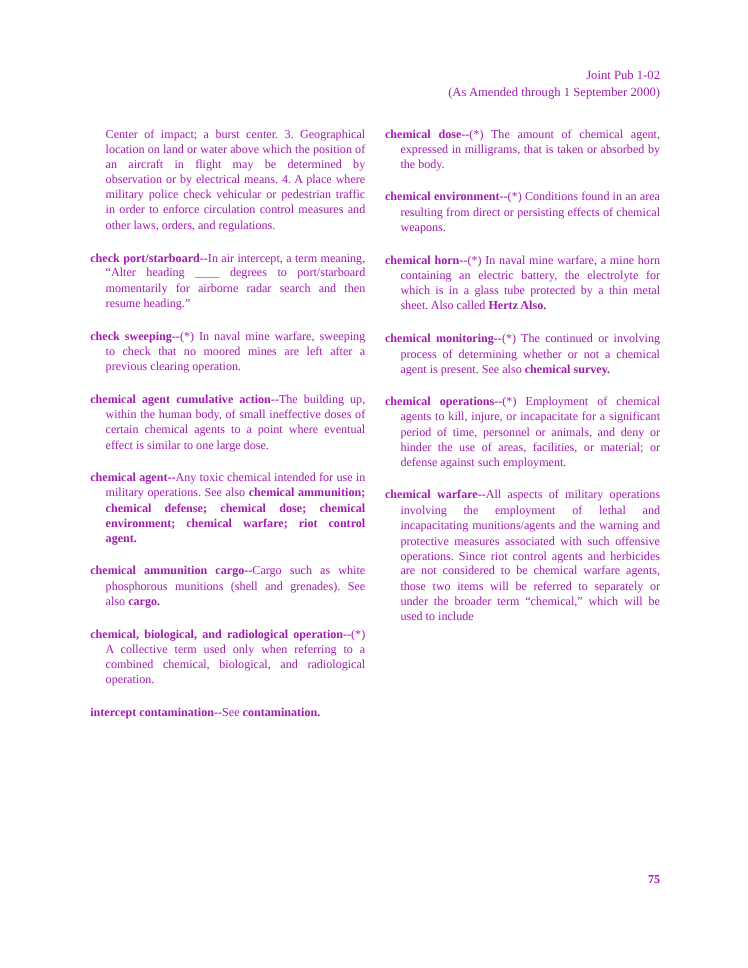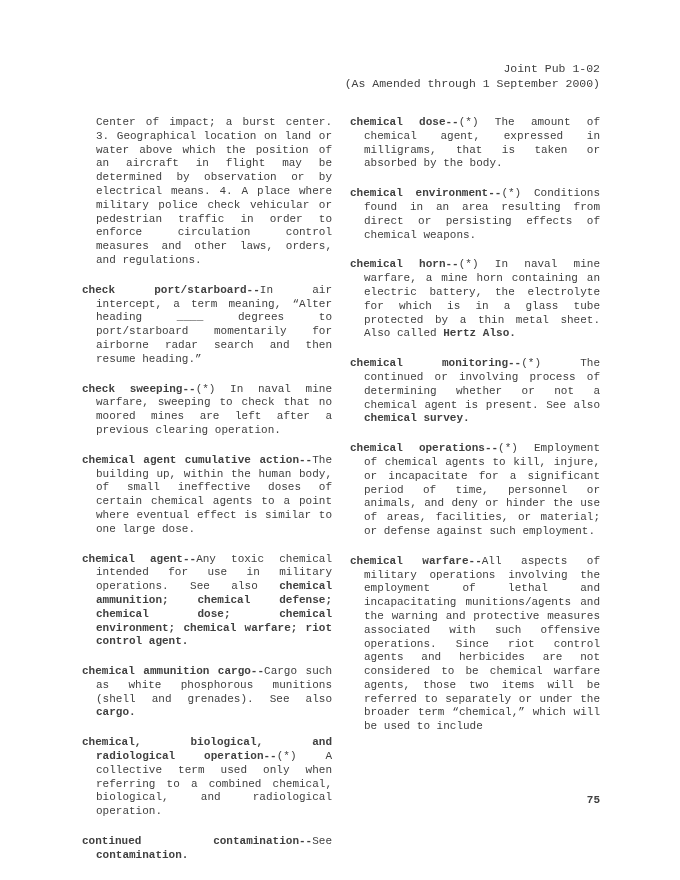--- a/index.html
+++ b/index.html
@@ -2,22 +2,22 @@
 <html><head>
 <meta charset="utf-8">
 <style>
   * { margin: 0; padding: 0; box-sizing: border-box; }
   html, body { background: #ffffff; }
   .page {
     position: relative;
     width: 680px;
     height: 880px;
     background: #ffffff;
-    color: #404040;
-    font-family: Liberation Mono, monospace;
+    color: #a21caf;
+    font-family: Liberation Serif, serif;
     overflow: hidden;
   }
   .header {
     position: absolute;
     top: 62px;
     left: 0;
     right: 80px;
     text-align: right;
     font-size: 11.5px;
     line-height: 14.5px;
@@ -60,21 +60,21 @@
   </div>
   <div class="content">
     <div class="column">
         <p class="entry continuation"><span>Center of impact; a burst center.  3. Geographical location on land or water above which the position of an aircraft in flight may be determined by observation or by electrical means. 4.  A place where military police check vehicular or pedestrian traffic in order to enforce circulation control measures and other laws, orders, and regulations.</span></p>
         <p class="entry"><span class="bold">check port/starboard--</span><span>In air intercept, a term meaning, “Alter heading ____ degrees to port/starboard momentarily for airborne radar search and then resume heading.”</span></p>
         <p class="entry"><span class="bold">check sweeping--</span><span>(*)  In naval mine warfare, sweeping to check that no moored mines are left after a previous clearing operation.</span></p>
         <p class="entry"><span class="bold">chemical agent cumulative action--</span><span>The building up, within the human body, of small ineffective doses of certain chemical agents to a point where eventual effect is similar to one large dose.</span></p>
         <p class="entry"><span class="bold">chemical agent--</span><span>Any toxic chemical intended for use in military operations.  See also </span><span class="bold">chemical ammunition; chemical defense; chemical dose; chemical environment; chemical warfare; riot control agent.</span></p>
         <p class="entry"><span class="bold">chemical ammunition cargo--</span><span>Cargo such as white phosphorous munitions (shell and grenades).  See also </span><span class="bold">cargo.</span></p>
         <p class="entry"><span class="bold">chemical, biological, and radiological operation--</span><span>(*)  A collective term used only when referring to a combined chemical, biological, and radiological operation.</span></p>
-        <p class="entry"><span class="bold">continued contamination--</span><span>See </span><span class="bold">contamination.</span></p>
+        <p class="entry"><span class="bold">intercept contamination--</span><span>See </span><span class="bold">contamination.</span></p>
       </div>
     <div class="column">
         <p class="entry"><span class="bold">chemical dose--</span><span>(*)  The amount of chemical agent, expressed in milligrams, that is taken or absorbed by the body.</span></p>
         <p class="entry"><span class="bold">chemical environment--</span><span>(*)  Conditions found in an area resulting from direct or persisting effects of chemical weapons.</span></p>
         <p class="entry"><span class="bold">chemical horn--</span><span>(*)  In naval mine warfare, a mine horn containing an electric battery, the electrolyte for which is in a glass tube protected by a thin metal sheet.  Also called </span><span class="bold">Hertz Also.</span></p>
         <p class="entry"><span class="bold">chemical monitoring--</span><span>(*)  The continued or involving process of determining whether or not a chemical agent is present.  See also </span><span class="bold">chemical survey.</span></p>
         <p class="entry"><span class="bold">chemical operations--</span><span>(*) Employment of chemical agents to kill, injure, or incapacitate for a significant period of time, personnel or animals, and deny or hinder the use of areas, facilities, or material; or defense against such employment.</span></p>
         <p class="entry"><span class="bold">chemical warfare--</span><span>All aspects of military operations involving the employment of lethal and incapacitating munitions/agents and the warning and protective measures associated with such offensive operations.  Since riot control agents and herbicides are not considered to be chemical warfare agents, those two items will be referred to separately or under the broader term “chemical,” which will be used to include</span></p>
       </div>
   </div>

